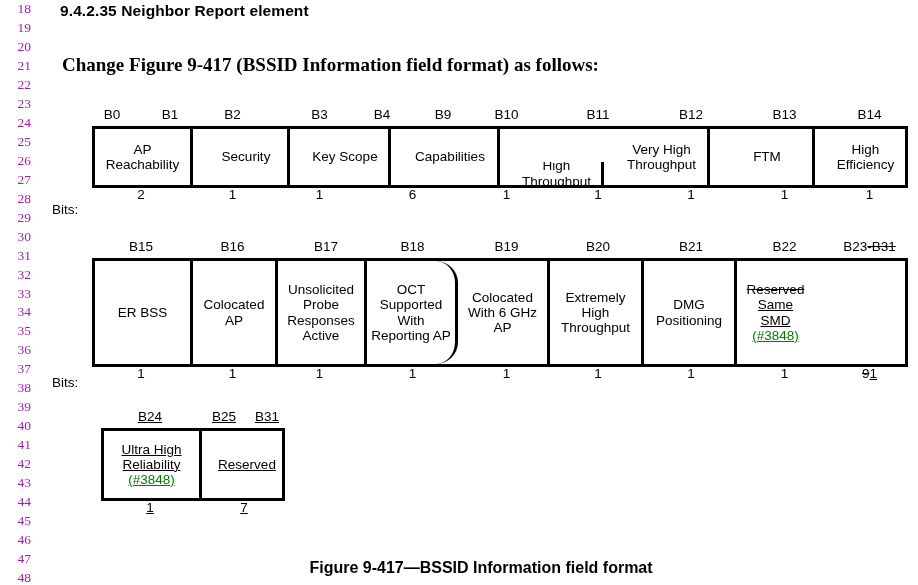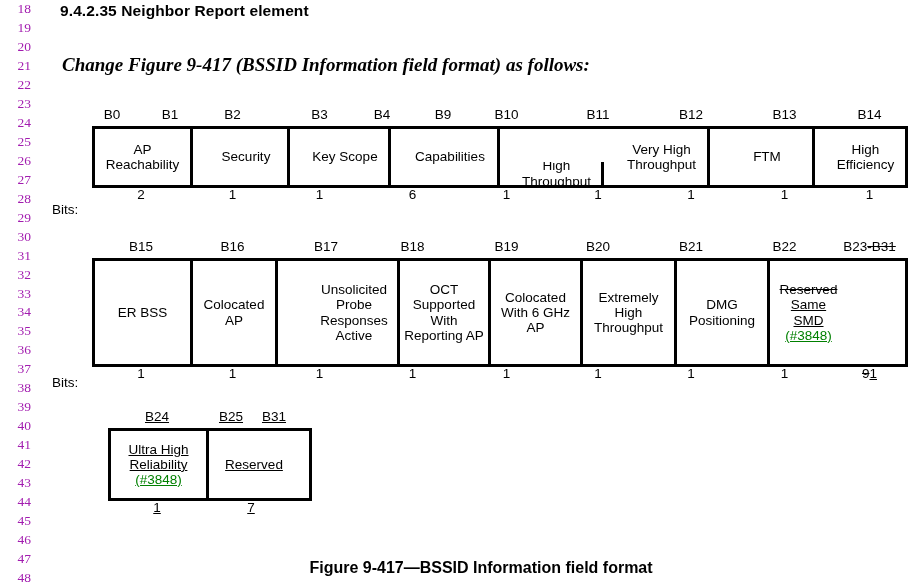--- a/index.html
+++ b/index.html
@@ -43,21 +43,20 @@
     font-weight: bold;
     font-size: 15.5px;
     letter-spacing: 0.1px;
     white-space: nowrap;
   }
   .change-note {
     position: absolute;
     left: 62px;
     top: 54px;
     font-family: "Liberation Serif", serif;
-    font-style: italic;
     font-weight: bold;
     font-size: 19px;
     white-space: nowrap;
   }
 
   .figure-caption {
     position: absolute;
     left: 0;
     right: 0;
     top: 559px;
@@ -245,24 +244,24 @@
       <span class="bitlabel" style="left: 692.5px;">B22</span>
       <span class="bitlabel" style="left: 777.5px;"><span>B23</span><span class="strike">-B31</span></span>
     </div>
   <div class="celltable" style="height:109px;">
       <div class="cell" style="width: 98px; flex: 0 0 98px;">
         <div class="ctext">ER BSS</div>
       </div>
       <div class="cell" style="width: 85px; flex: 0 0 85px;">
         <div class="ctext">Colocated AP</div>
       </div>
-      <div class="cell" style="width: 89px; flex: 0 0 89px; margin-left: 33px;">
+      <div class="cell" style="width: 89px; flex: 0 0 89px;">
         <div class="ctext">Unsolicited Probe Responses Active</div>
       </div>
-      <div class="cell" style="width: 91px; flex: 0 0 91px;">
+      <div class="cell" style="width: 91px; flex: 0 0 91px; border-radius: 22px;">
         <div class="ctext">OCT Supported With Reporting AP</div>
       </div>
       <div class="cell" style="width: 92px; flex: 0 0 92px;">
         <div class="ctext">Colocated With 6 GHz AP</div>
       </div>
       <div class="cell" style="width: 94px; flex: 0 0 94px;">
         <div class="ctext">Extremely High Throughput</div>
       </div>
       <div class="cell" style="width: 93px; flex: 0 0 93px;">
         <div class="ctext">DMG Positioning</div>
@@ -283,21 +282,21 @@
       <span class="width-val" style="left: 320.5px;">1</span>
       <span class="width-val" style="left: 414.5px;">1</span>
       <span class="width-val" style="left: 506px;">1</span>
       <span class="width-val" style="left: 599px;">1</span>
       <span class="width-val" style="left: 692.5px;">1</span>
       <span class="width-val" style="left: 777.5px;"><span class="del">9</span><span class="ins">1</span></span>
     </div>
 </div>
 <div class="bits-label" style="left:52px; top:376px;">Bits:</div>
 
-<div class="bitrow" id="row3" style="left:108px; top:410px; width:204px;">
+<div class="bitrow" id="row3" style="left:101px; top:410px; width:184px;">
   <div class="bitlabels">
       <span class="bitlabel u" style="left: 49px;">B24</span>
       <span class="bitlabel u" style="left: 123px;">B25</span>
       <span class="bitlabel u" style="left: 166px;">B31</span>
     </div>
   <div class="celltable" style="height:73px;">
       <div class="cell" style="width: 98px; flex: 0 0 98px;">
         <div class="ctext">
           <span class="ins nowrapline">Ultra High</span>
           <span class="ins nowrapline">Reliability</span>

